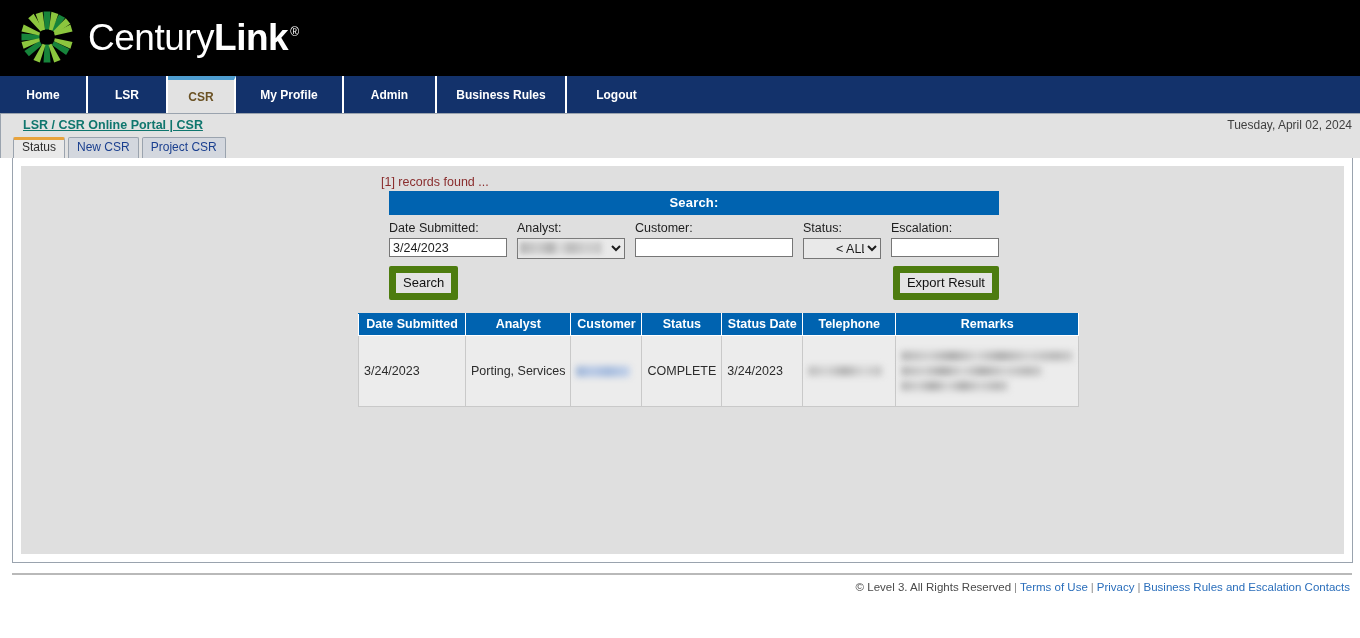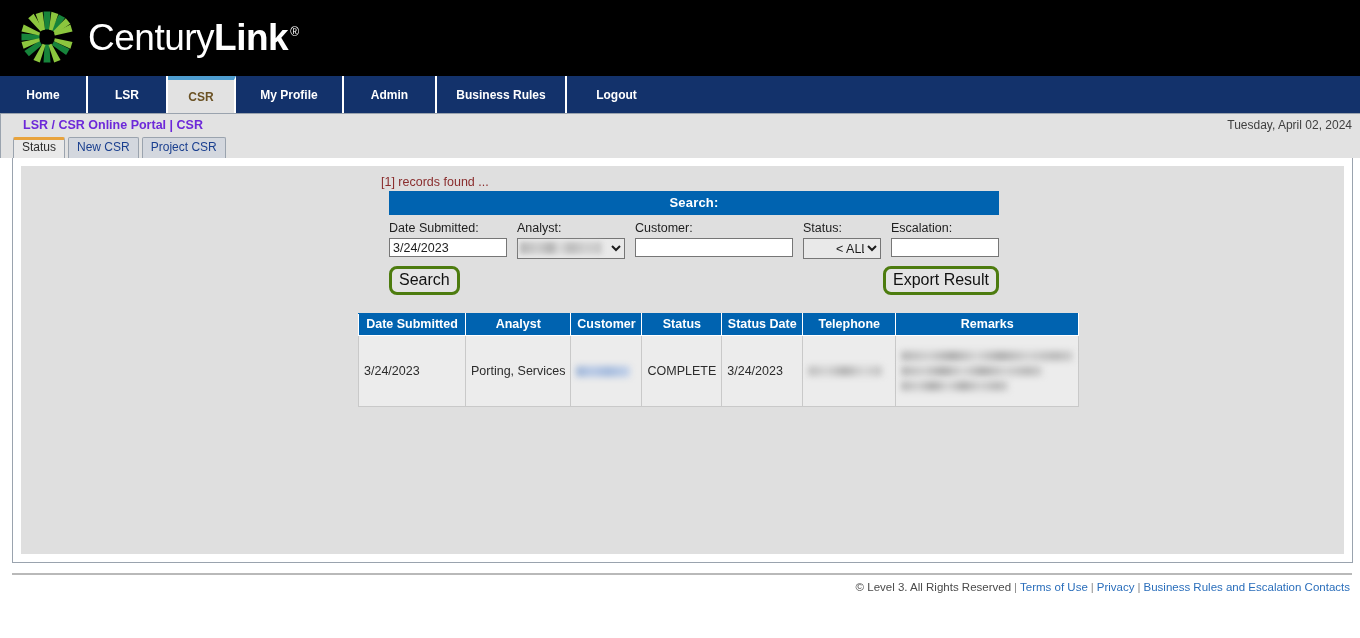--- a/index.html
+++ b/index.html
@@ -91,23 +91,24 @@
     height: 22px;
     background: #e2e2e2;
     display: flex;
     align-items: center;
     justify-content: space-between;
     padding: 0 8px 0 22px;
     box-sizing: border-box;
     border-left: 1px solid #9aa3ae;
   }
   .crumb-text {
-    color: #6d28d9;
+    color: #0f766e;
     font-size: 12.5px;
     font-weight: 700;
+    text-decoration: underline;
   }
   .crumb-date {
     color: #404040;
     font-size: 12px;
   }
 
   
   .subtab-row {
     height: 22px;
     background: #e2e2e2;
@@ -233,27 +234,27 @@
   }
 
   .buttons-row {
     display: flex;
     justify-content: space-between;
     align-items: center;
     margin-top: 7px;
   }
   button.btn {
     font-family: "Liberation Sans", sans-serif;
-    font-size: 16px;
+    font-size: 13px;
     background: #e4e4e4;
-    border: 3px solid #4d7c0f;
+    border: 7px solid #4d7c0f;
     padding: 2px 7px 3px 7px;
     cursor: pointer;
     color: #111111;
-    border-radius: 8px;
+    border-radius: 2px;
   }
 
   
   .results-table {
     position: absolute;
     left: 337px;
     top: 147px;
     border-collapse: collapse;
     background: #eeeeee;
     font-size: 12.5px;

